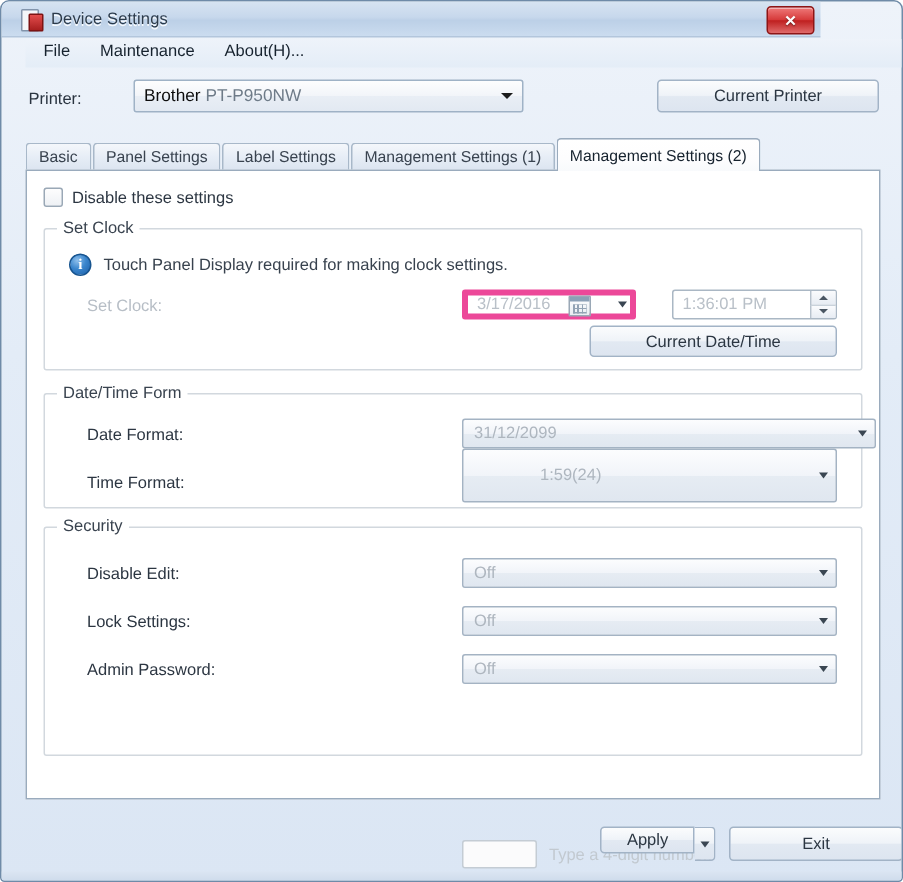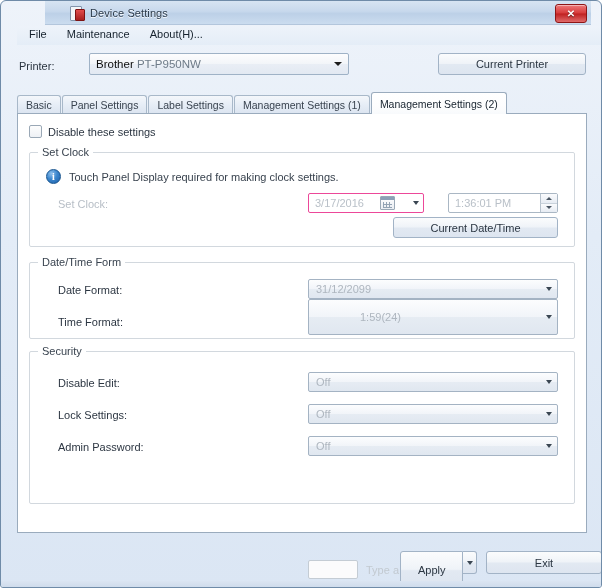--- a/index.html
+++ b/index.html
@@ -28,23 +28,22 @@
   
   .titlebar {
     position: absolute;
     left: 0; top: 0;
     width: 546px;
     height: 24px;
     background: linear-gradient(180deg, #d7e4f2 0%, #c7d8ec 45%, #bcd0e7 55%, #cbdcef 100%);
     border-bottom: 1px solid #b3c6dc;
     display: flex;
     align-items: center;
-    padding-left: 24px;
-    box-sizing: border-box;
-    margin-left: 44px;
+    padding-left: 12px;
+    box-sizing: border-box;
   }
   .app-icon {
     width: 16px; height: 16px;
     position: relative;
     flex: 0 0 auto;
     margin-right: 5px;
   }
   .app-icon .doc {
     position: absolute;
     left: 1px; top: 1px;
@@ -286,25 +285,24 @@
     position: absolute;
     font-size: 11px;
     color: #2c3642;
   }
   .field-label.disabled { color: #b7bec6; }
 
   
   .datepicker {
     position: absolute;
     background: #ffffff;
-    border: 1px solid #ec4899;
+    border: 4px solid #ec4899;
     border-radius: 2px;
     box-sizing: border-box;
     display: flex;
-    align-items: center;
     gap: 12px;
   }
   .datepicker .dp-val {
     flex: 1 1 auto;
     padding-left: 6px;
     font-size: 11px;
     color: #b9c0c8;
     white-space: nowrap;
   }
   .cal-icon {
@@ -440,21 +438,21 @@
   }
 
   
   .apply-wrap {
     position: absolute;
     left: 373px; top: 550px;
     width: 103px; height: 23px;
     display: flex;
   }
   .apply-btn {
-    width: 85px; height: 38px;
+    width: 85px; height: 18px;
     border-radius: 3px 0 0 3px;
     margin-left: 26px;
   }
   .apply-split {
     width: 18px; height: 23px;
     border-radius: 0 3px 3px 0;
     border-left: none;
   }
   .exit-btn {
     position: absolute;
@@ -548,21 +546,21 @@
         </span>
       </div>
 
       <div class="btn current-dt-btn">Current Date/Time</div>
     </div>
 
     <div class="group" id="grp-datetime">
       <span class="legend">Date/Time Form</span>
 
       <div class="field-label" style="left:28px; top:21px;">Date Format:</div>
-      <div class="dropdown" style="left:278px; top:16px; width:250px; height:20px;">
+      <div class="dropdown" style="left:278px; top:16px; width:276px; height:20px;">
         <span class="dd-val">31/12/2099</span>
         <span class="dd-arrow">
             <span class="arrow-down sm"></span>
           </span>
       </div>
 
       <div class="field-label" style="left:28px; top:53px;">Time Format:</div>
       <div class="dropdown" style="left:278px; top:36px; width:250px; height:36px;padding-left:44px;">
         <span class="dd-val">1:59(24)</span>
         <span class="dd-arrow">

